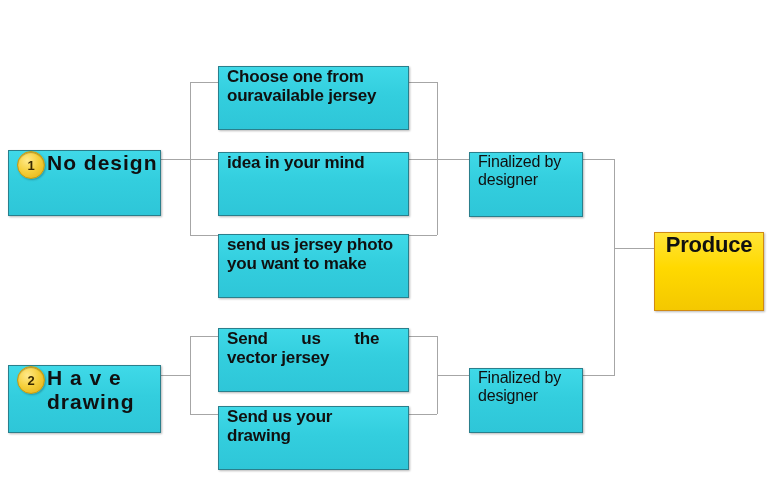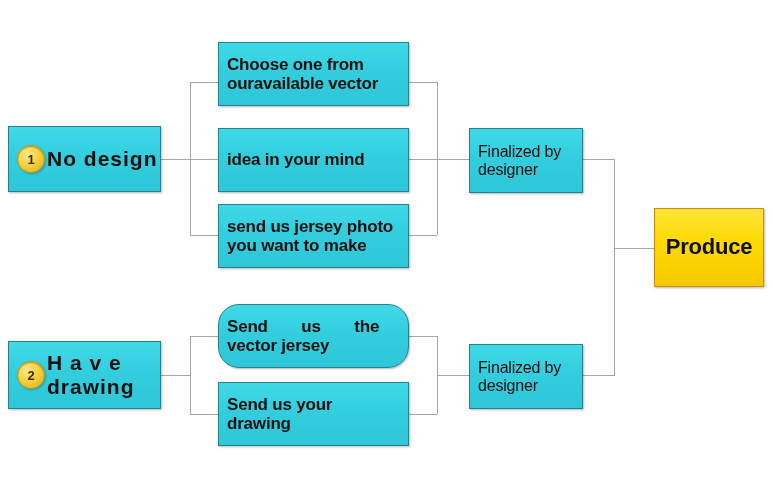--- a/index.html
+++ b/index.html
@@ -42,26 +42,27 @@
     background: #a6a6a6;
   }
   .line.h { height: 1px; }
   .line.v { width: 1px; }
 
   
   .node {
     position: absolute;
     box-sizing: border-box;
     display: flex;
-    align-items: center;
+    align-items: flex-start;
     background: linear-gradient(180deg, #3fd9e8 0%, #33cede 45%, #2ec6d8 100%);
     border: 1px solid #2a7f8c;
     box-shadow: 1px 1px 2px rgba(0,0,0,0.28);
     color: #101010;
     overflow: hidden;
+    margin-top: 24px;
   }
   .node .txt {
     display: block;
     width: 100%;
     line-height: 1.12;
     font-weight: bold;
     letter-spacing: -0.2px;
   }
 
   
@@ -176,31 +177,31 @@
   <div class="line h" style="left:614px; top:248px; width:41px;"></div>
 
   <div class="node root" style="left:8px; top:126px; width:153px; height:66px;">
     <div class="badge">1</div>
     <div class="txt">No design</div>
   </div>
 
   <div class="node detail" style="left:218px; top:42px; width:191px; height:64px;">
     <div class="txt">
       <span class="l1">Choose one from</span>
-      <span class="l2">ouravailable vector</span>
+      <span class="l2">ouravailable jersey</span>
     </div>
   </div>
 
   <div class="node detail" style="left:218px; top:128px; width:191px; height:64px;">
     <div class="txt">
       <span class="l2">idea in your mind</span>
     </div>
   </div>
 
-  <div class="node detail" style="left:218px; top:204px; width:191px; height:64px;">
+  <div class="node detail" style="left:218px; top:210px; width:191px; height:64px;">
     <div class="txt">
       <span class="l1">send us jersey photo</span>
       <span class="l2">you want to make</span>
     </div>
   </div>
 
   <div class="node final" style="left:469px; top:128px; width:114px; height:65px;">
     <div class="txt">
       <span>Finalized by</span>
       <span>designer</span>
@@ -208,21 +209,21 @@
   </div>
 
   <div class="node root" style="left:8px; top:341px; width:153px; height:68px;">
     <div class="badge">2</div>
     <div class="txt">
       <span>H a v e</span>
       <span>drawing</span>
     </div>
   </div>
 
-  <div class="node detail" style="left:218px; top:304px; width:191px; height:64px;border-radius:21px;">
+  <div class="node detail" style="left:218px; top:304px; width:191px; height:64px;">
     <div class="txt">
       <span class="l1 justify">
         <span>Send</span>
         <span>us</span>
         <span>the</span>
       </span>
       <span class="l2">vector jersey</span>
     </div>
   </div>
 

